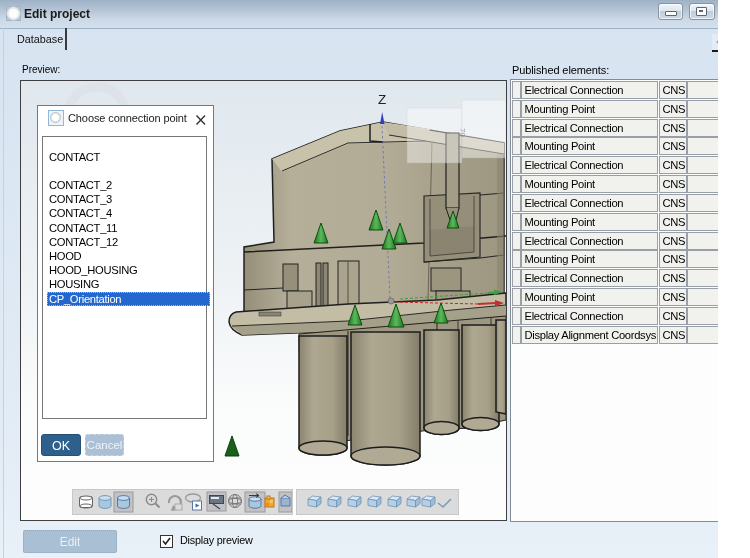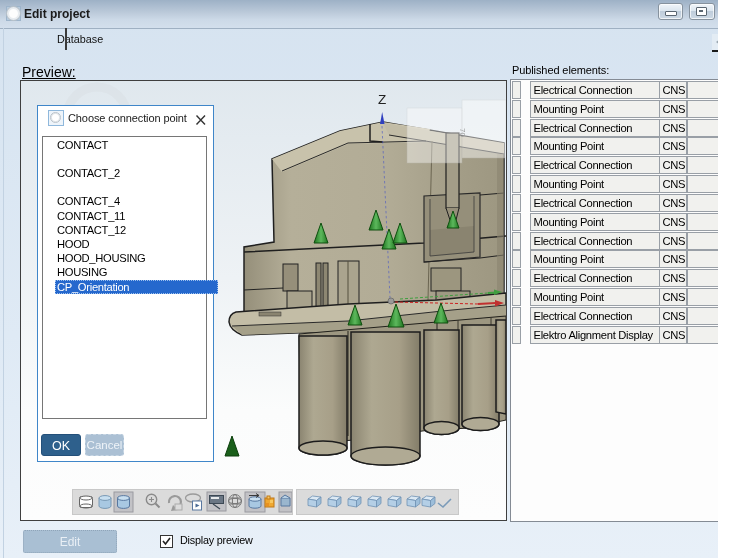--- a/index.html
+++ b/index.html
@@ -15,52 +15,52 @@
   #titleicon .c{position:absolute;left:0px;top:0px;width:9px;height:9px;border-radius:50%;background:#fdfdfd;border:2px solid #e8ecf0;box-shadow:0 0 0 1px #b9c2ca;}
   #titletext{left:24px;top:7px;font-size:12px;font-weight:bold;color:#1a1a1a;}
   .capbtn{top:3px;height:15px;border:1px solid #86929e;border-radius:3px;background:linear-gradient(#f0f5fa,#dce6ef 45%,#bfcddb 50%,#cdd9e5);box-shadow:inset 0 0 0 1px rgba(255,255,255,.7);}
   #btnmin{left:658px;width:23px;}
   #btnmax{left:689px;width:24px;}
   #btnclose{left:718px;width:26px;background:linear-gradient(#dd9a6e,#c35e3a 40%,#9c3a1e 50%,#a8441f);border-color:#6e3520;}
   #btnmin .g{position:absolute;left:6px;top:7px;width:10px;height:3px;background:#fff;border:1px solid #5a6671;border-radius:1px;}
   #btnmax .g{position:absolute;left:6px;top:3px;width:9px;height:7px;background:#fff;border:1px solid #5a6671;border-radius:1px;}
   #btnmax .g2{position:absolute;left:9px;top:6px;width:4px;height:2px;background:#5a6671;}
   
-  #tabtext{left:17px;top:33px;font-size:10.8px;color:#111;margin-left:40px;}
+  #tabtext{left:17px;top:33px;font-size:10.8px;color:#111;}
   #tabsep{left:65px;top:28px;width:2px;height:22px;background:#3a3a3a;}
   .tsb{top:34px;width:15px;height:16px;background:#e3ecf4;border-right:2px solid #1a1a1a;border-bottom:2px solid #1a1a1a;}
   #tsbL{left:712px;}
   #tsbR{left:728px;}
   .tsb svg{position:absolute;left:2px;top:3px;}
   
-  #lblPreview{left:22px;top:64px;font-size:14px;color:#000;text-decoration:underline;}
+  #lblPreview{left:22px;top:64px;font-size:10px;color:#000;}
   #lblPub{left:512px;top:64px;font-size:11px;letter-spacing:-0.1px;color:#000;}
   
   #preview{left:20px;top:80px;width:485px;height:439px;border:1px solid #3f3f3f;background:#fff;overflow:hidden;}
   
   #tablewrap{left:510px;top:79px;width:221px;height:443px;box-sizing:border-box;border:1px solid #848b94;background:#fdfdfd;}
   .trow{position:absolute;left:0px;height:18px;}
   .cell{position:absolute;top:0;height:18px;background:#f1f1ee;border:1px solid #999fa6;font-size:11.2px;letter-spacing:-0.3px;color:#000;line-height:17px;white-space:nowrap;overflow:hidden;box-sizing:border-box;}
   .c0{left:1px;width:8.5px;}
-  .c1{left:9.5px;width:137.5px;padding-left:3px;margin-left:9px;}
+  .c1{left:9.5px;width:137.5px;padding-left:3px;}
   .c2{left:148px;width:27.5px;padding-left:2px;text-align:center;}
   .c3{left:176px;width:42.5px;}
   
   #btnEdit{left:23px;top:530px;width:94px;height:23px;box-sizing:border-box;border:1px dotted #8fa4b8;border-radius:2px;background:#a9bfd3;color:#e9eff5;font-size:12px;text-align:center;line-height:22px;}
   #chk{left:160px;top:535px;width:11px;height:11px;background:#fff;border:1px solid #333;}
   #chk svg{position:absolute;left:0px;top:0px;}
   #lblChk{left:180px;top:534px;font-size:10.8px;letter-spacing:-0.2px;color:#000;}
   
   #dlg{left:37px;top:105px;width:175px;height:355px;background:#fff;border:1px solid #3f86c9;}
   #dlgicon{left:10px;top:4px;width:14px;height:14px;border:1px solid #8fb8dc;background:#eef4fa;}
   #dlgicon .c{position:absolute;left:1px;top:1px;width:9px;height:9px;border-radius:50%;background:#fff;border:1px solid #b9c2ca;box-shadow:inset 0 0 0 1px #e0e4e8;}
   #dlgtitle{left:30px;top:6px;font-size:11px;letter-spacing:-0.1px;color:#1a1a1a;}
   
   #dlglist{left:4px;top:30px;width:165px;height:283px;box-sizing:border-box;border:1px solid #767676;background:#fff;}
-  .li{position:absolute;left:12px;width:161px;height:14.2px;font-size:11.2px;letter-spacing:-0.3px;line-height:14.2px;padding-left:2px;color:#000;white-space:nowrap;}
+  .li{position:absolute;left:4px;width:161px;height:14.2px;font-size:11.2px;letter-spacing:-0.3px;line-height:14.2px;padding-left:2px;color:#000;white-space:nowrap;margin-top:12px;}
   .lisel{background:#2568cd;color:#fff;outline:1px dotted #9cc0ee;outline-offset:-1px;}
   #btnOK{left:3px;top:328px;width:40px;height:22px;box-sizing:border-box;background:#2e608c;border:1px solid #24507a;border-radius:3px;color:#fff;font-size:12.5px;text-align:center;line-height:22px;}
   #btnCancel{left:47px;top:328px;width:39px;height:22px;box-sizing:border-box;background:#abc0d4;border:1px dashed #c8d6e4;border-radius:3px;color:#eef3f8;font-size:11.5px;text-align:center;line-height:21px;}
   
   .tbar{top:408px;height:24px;background:#dbdbdb;border:1px solid #c8c8c8;}
   #tbar1{left:51px;width:219px;}
   #tbar2{left:275px;width:161px;}
 </style>
 </head>
 <body>
@@ -400,21 +400,21 @@
         <div class="cell c3"></div>
       </div>
       <div class="trow" style="top:226.95999999999998px">
         <div class="cell c0"></div>
         <div class="cell c1">Electrical Connection</div>
         <div class="cell c2">CNS</div>
         <div class="cell c3"></div>
       </div>
       <div class="trow" style="top:245.78999999999996px">
         <div class="cell c0"></div>
-        <div class="cell c1">Elektro Alignment Display</div>
+        <div class="cell c1">Display Alignment Coordsys</div>
         <div class="cell c2">CNS</div>
         <div class="cell c3"></div>
       </div>
     </div>
 
   <div class="abs" id="btnEdit">Edit</div>
   <div class="abs" id="chk">
       <svg width="11" height="11">
         <path d="M2,5 L4.5,8 L9,2" stroke="#222" stroke-width="1.6" fill="none"></path>
       </svg>
@@ -425,20 +425,21 @@
     <div class="abs" id="dlgicon">
         <div class="c"></div>
       </div>
     <div class="abs" id="dlgtitle">Choose connection point</div>
     <svg class="abs" id="dlgx" width="12" height="12" style="left:157px;top:8px">
         <path d="M1.5,1.5 L10,10.5 M10,1.5 L1.5,10.5" stroke="#333" stroke-width="1.4"></path>
       </svg>
     <div class="abs" id="dlglist">
         <div class="li" style="top:0.5px">CONTACT</div>
         <div class="li" style="top:28.9px">CONTACT_2</div>
+        <div class="li" style="top:43.099999999999994px">CONTACT_3</div>
         <div class="li" style="top:57.3px">CONTACT_4</div>
         <div class="li" style="top:71.5px">CONTACT_11</div>
         <div class="li" style="top:85.69999999999999px">CONTACT_12</div>
         <div class="li" style="top:114.1px">HOOD_HOUSING</div>
         <div class="li" style="top:99.89999999999999px">HOOD</div>
         <div class="li" style="top:128.3px">HOUSING</div>
         <div class="li lisel" style="top:142.5px">CP_Orientation</div>
       </div>
     <div class="abs" id="btnOK">OK</div>
     <div class="abs" id="btnCancel">Cancel</div>

